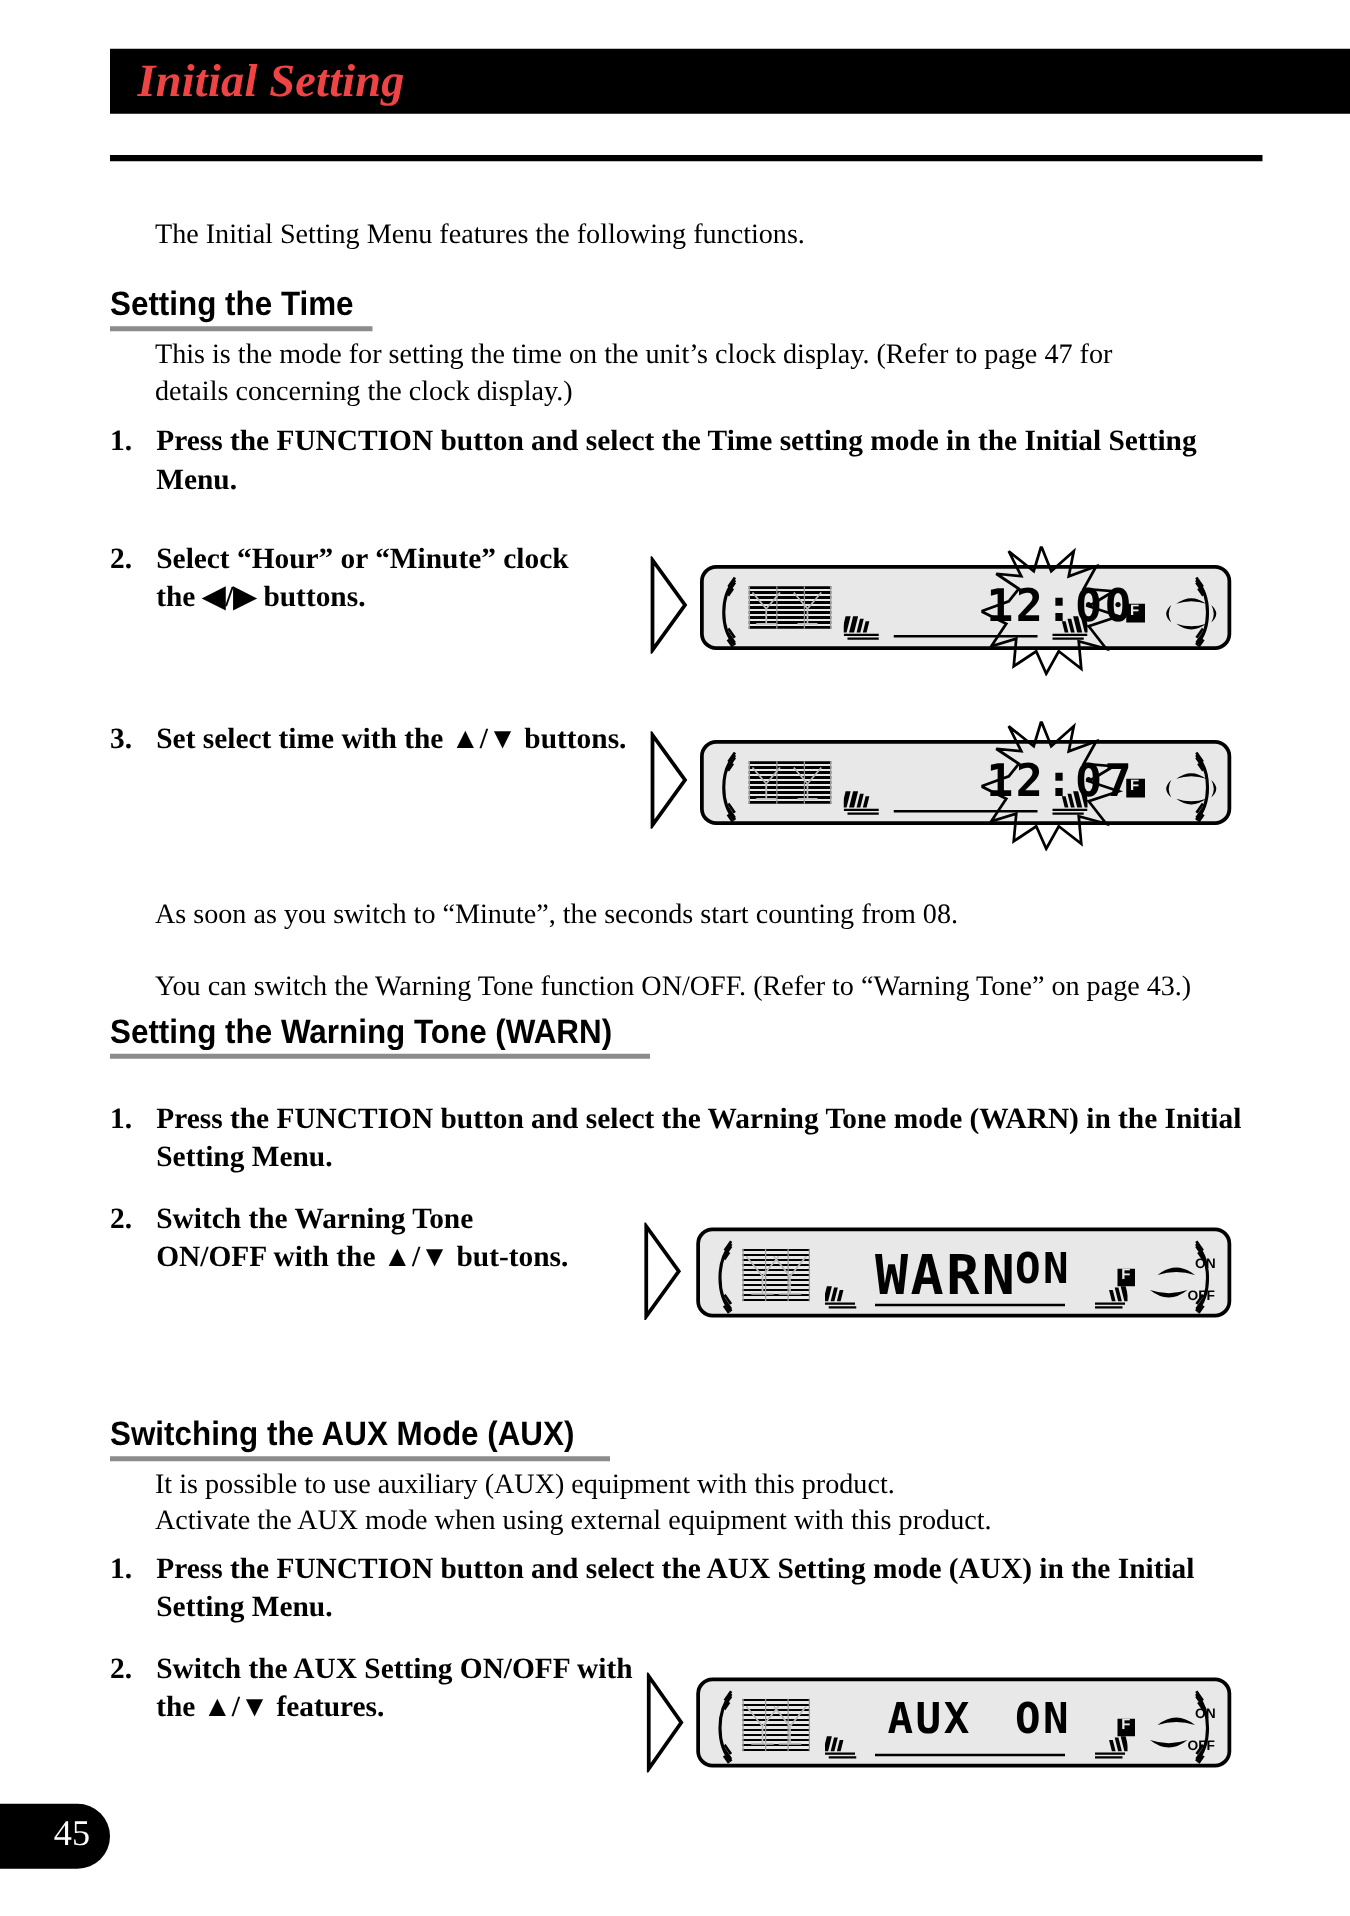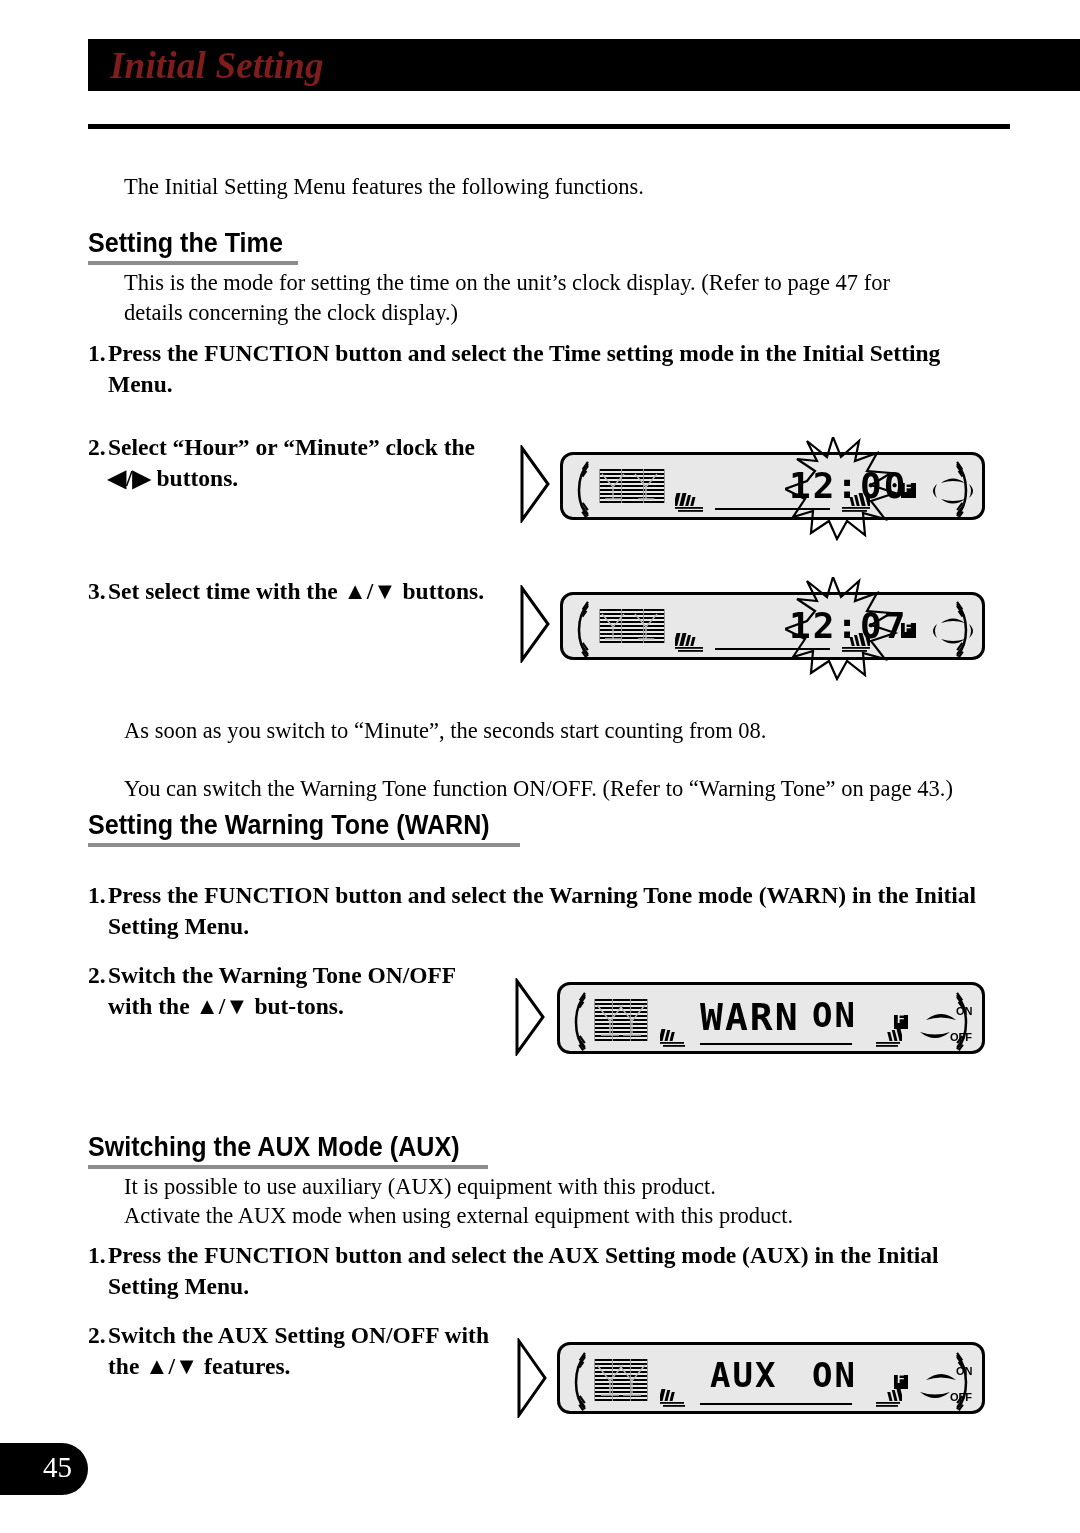--- a/index.html
+++ b/index.html
@@ -26,21 +26,21 @@
     background: #000;
   }
   .chapter-title {
     position: absolute;
     left: 110px;
     top: 44px;
     font-family: "Liberation Serif", serif;
     font-style: italic;
     font-weight: bold;
     font-size: 37px;
-    color: #7f1d1d;
+    color: #ef4444;
     letter-spacing: 0.2px;
     line-height: 44px;
   }
 
   
   .h1-wrap {
     position: absolute;
     left: 88px;
     top: 124px;
     width: 922px;
@@ -111,21 +111,21 @@
   }
   .step .num {
     position: absolute;
     left: 0;
     top: 0;
     width: 30px;
     text-align: left;
   }
   .step .txt {
     display: block;
-    margin-left: 20px;
+    margin-left: 37px;
   }
 
   
   .pointer {
     position: absolute;
   }
 
   
   .lcd {
     position: absolute;
@@ -471,21 +471,21 @@
         <rect x="36" y="2" width="4" height="12" transform="skewX(14)"></rect>
         <rect x="31" y="3" width="3" height="11" transform="skewX(14)"></rect>
         <rect x="26" y="5" width="3" height="9" transform="skewX(14)"></rect>
         <rect x="16" y="15" width="24" height="1.8"></rect>
         <rect x="16" y="18" width="22" height="1.8"></rect>
       </g>
     </svg>
 
     <div class="lcd-baseline" style="left:140px; right:130px; top:58px;"></div>
 
-    <div class="seg" style="left:140px; top:10px; font-size:38px;">WARN</div>
+    <div class="seg" style="left:140px; top:10px; font-size:44px;">WARN</div>
     <div class="seg" style="left:252px; top:10px; font-size:34px;">ON</div>
 
     <div style="position:absolute; left:334px; top:30px; width:14px; height:14px; background:#000;">
       <span style="position:absolute; left:3px; top:-3px; font-family:'Liberation Sans',sans-serif; font-size:12px; font-weight:bold; color:#e8e8e8;">F</span>
     </div>
 
     <svg style="position:absolute; left:364px; top:22px;" width="34" height="16" viewBox="0 0 34 16">
       <path d="M2 13 Q17 1 32 13 Q17 8 2 13 Z" fill="#000"></path>
     </svg>
     <span style="position:absolute; left:396px; top:20px; font-family:'Liberation Sans',sans-serif; font-size:11px; font-weight:bold;">ON</span>

